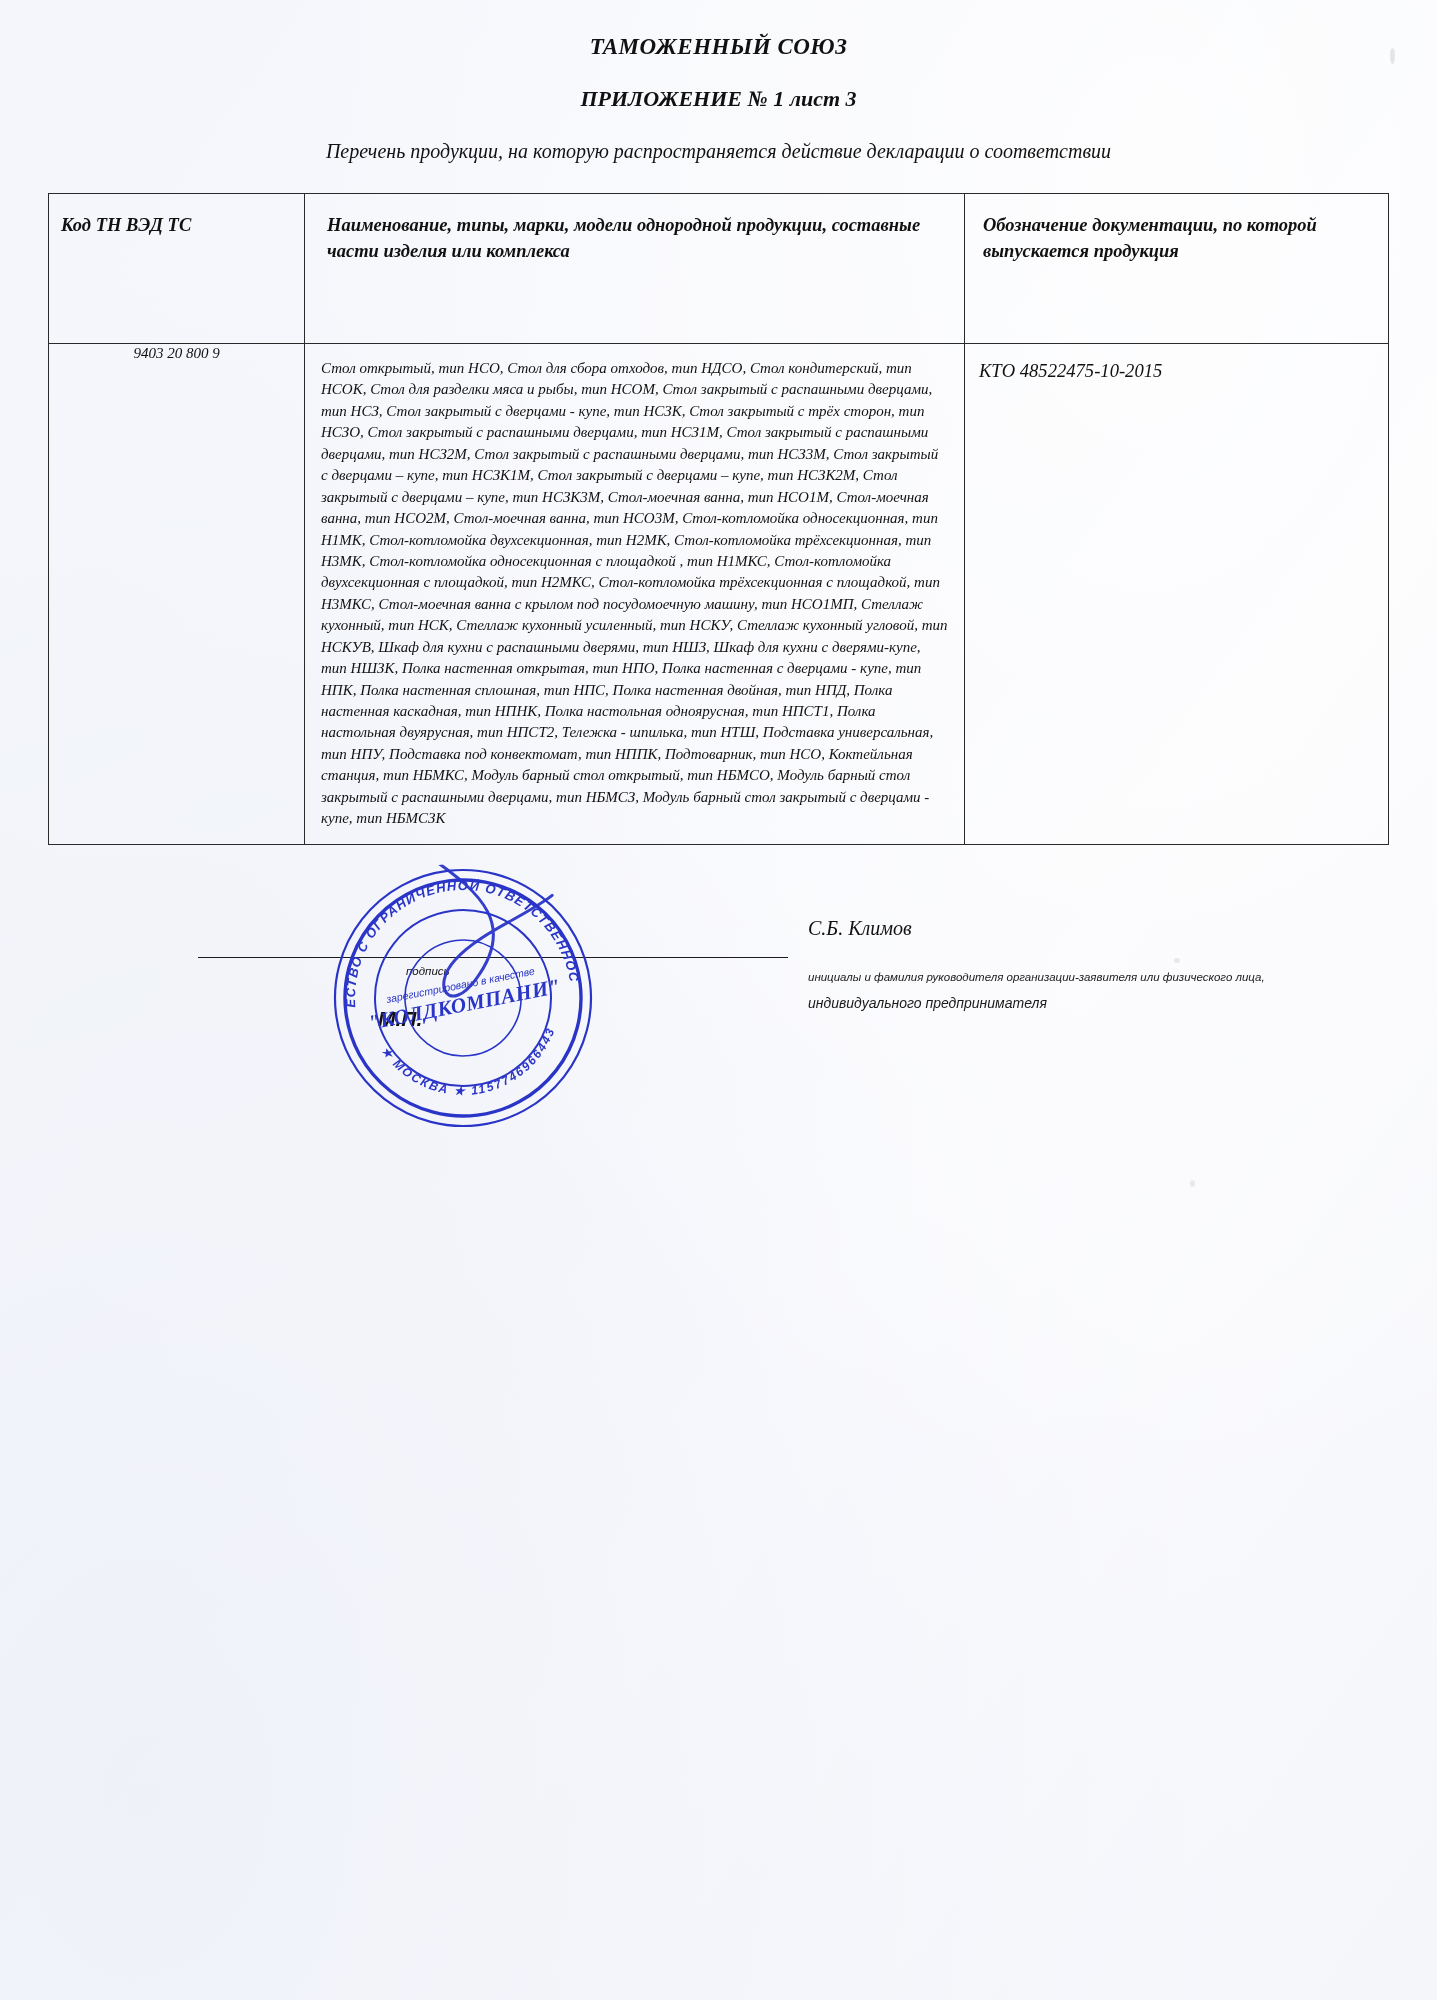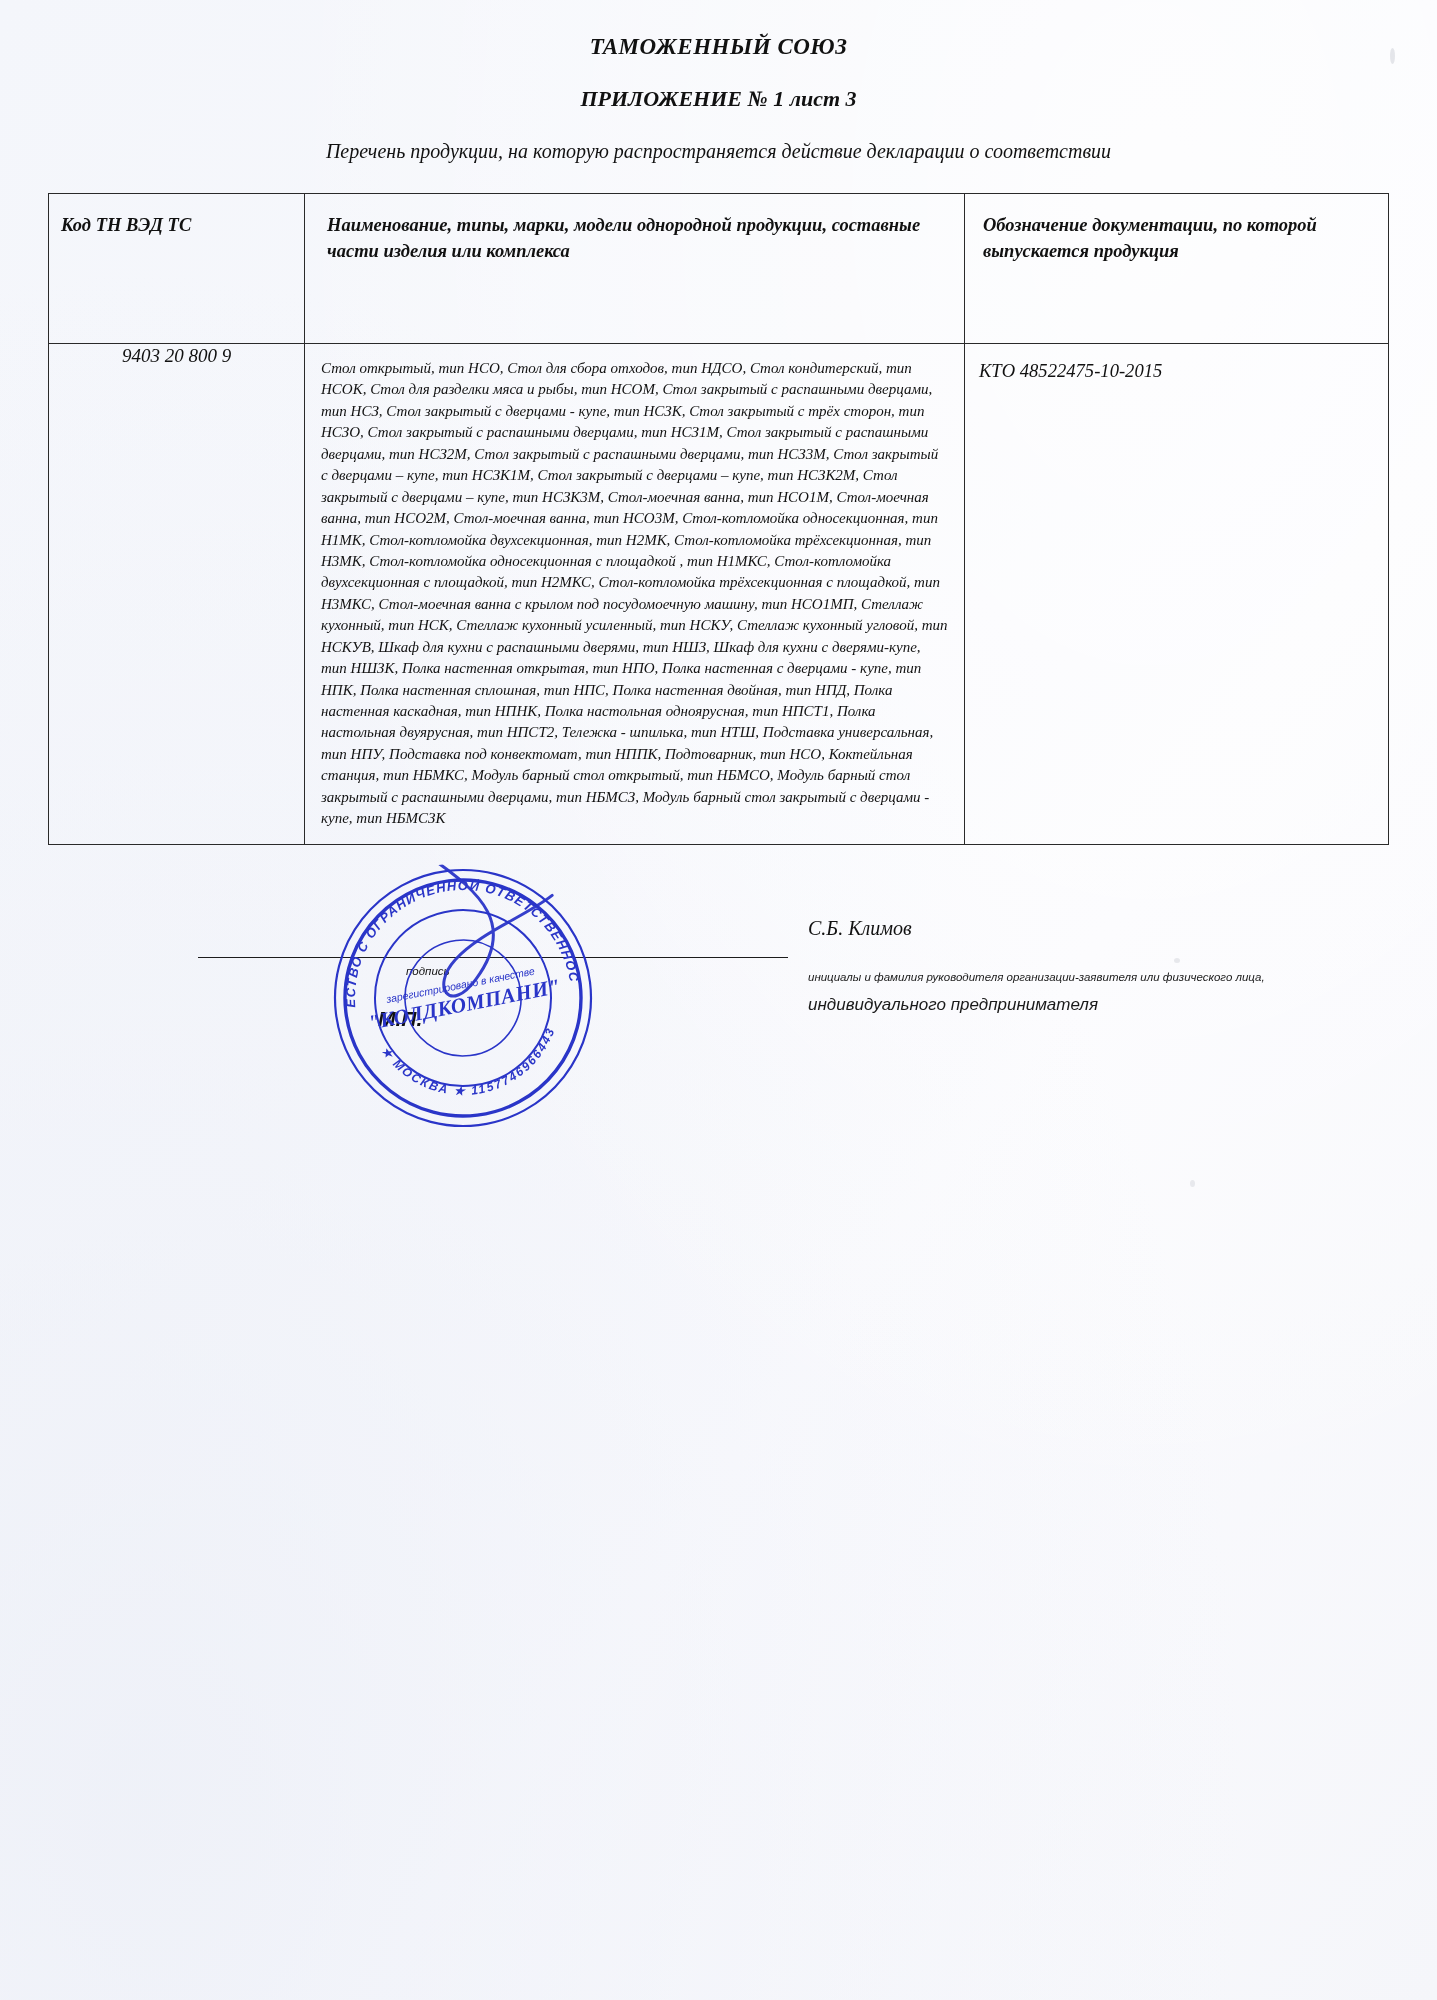--- a/index.html
+++ b/index.html
@@ -88,21 +88,21 @@
     padding: 18px 12px;
     height: 150px;
     box-sizing: border-box;
   }
   thead th.col-name { padding-left: 22px; padding-right: 22px; }
   thead th.col-doc  { padding-left: 18px; padding-right: 18px; }
 
   td.cell-code {
     text-align: center;
     vertical-align: middle;
-    font-size: 19px;
+    font-size: 15px;
   }
   td.cell-name {
     padding: 14px 16px 14px 16px;
     font-size: 15px;
     line-height: 1.43;
     text-align: left;
   }
   td.cell-doc {
     padding: 14px 14px;
     font-size: 18.6px;
@@ -150,21 +150,21 @@
     top: 72px;
     font-size: 11.5px;
     font-family: "Liberation Sans", sans-serif;
     color: #1a1a1a;
     margin-top: 8px;
   }
   .caption-2 {
     position: absolute;
     left: 760px;
     top: 104px;
-    font-size: 17px;
+    font-size: 14px;
     font-family: "Liberation Sans", sans-serif;
     color: #1a1a1a;
   }
 
   
   .stamp {
     position: absolute;
     left: 280px;
     top: -28px;
     width: 270px;

